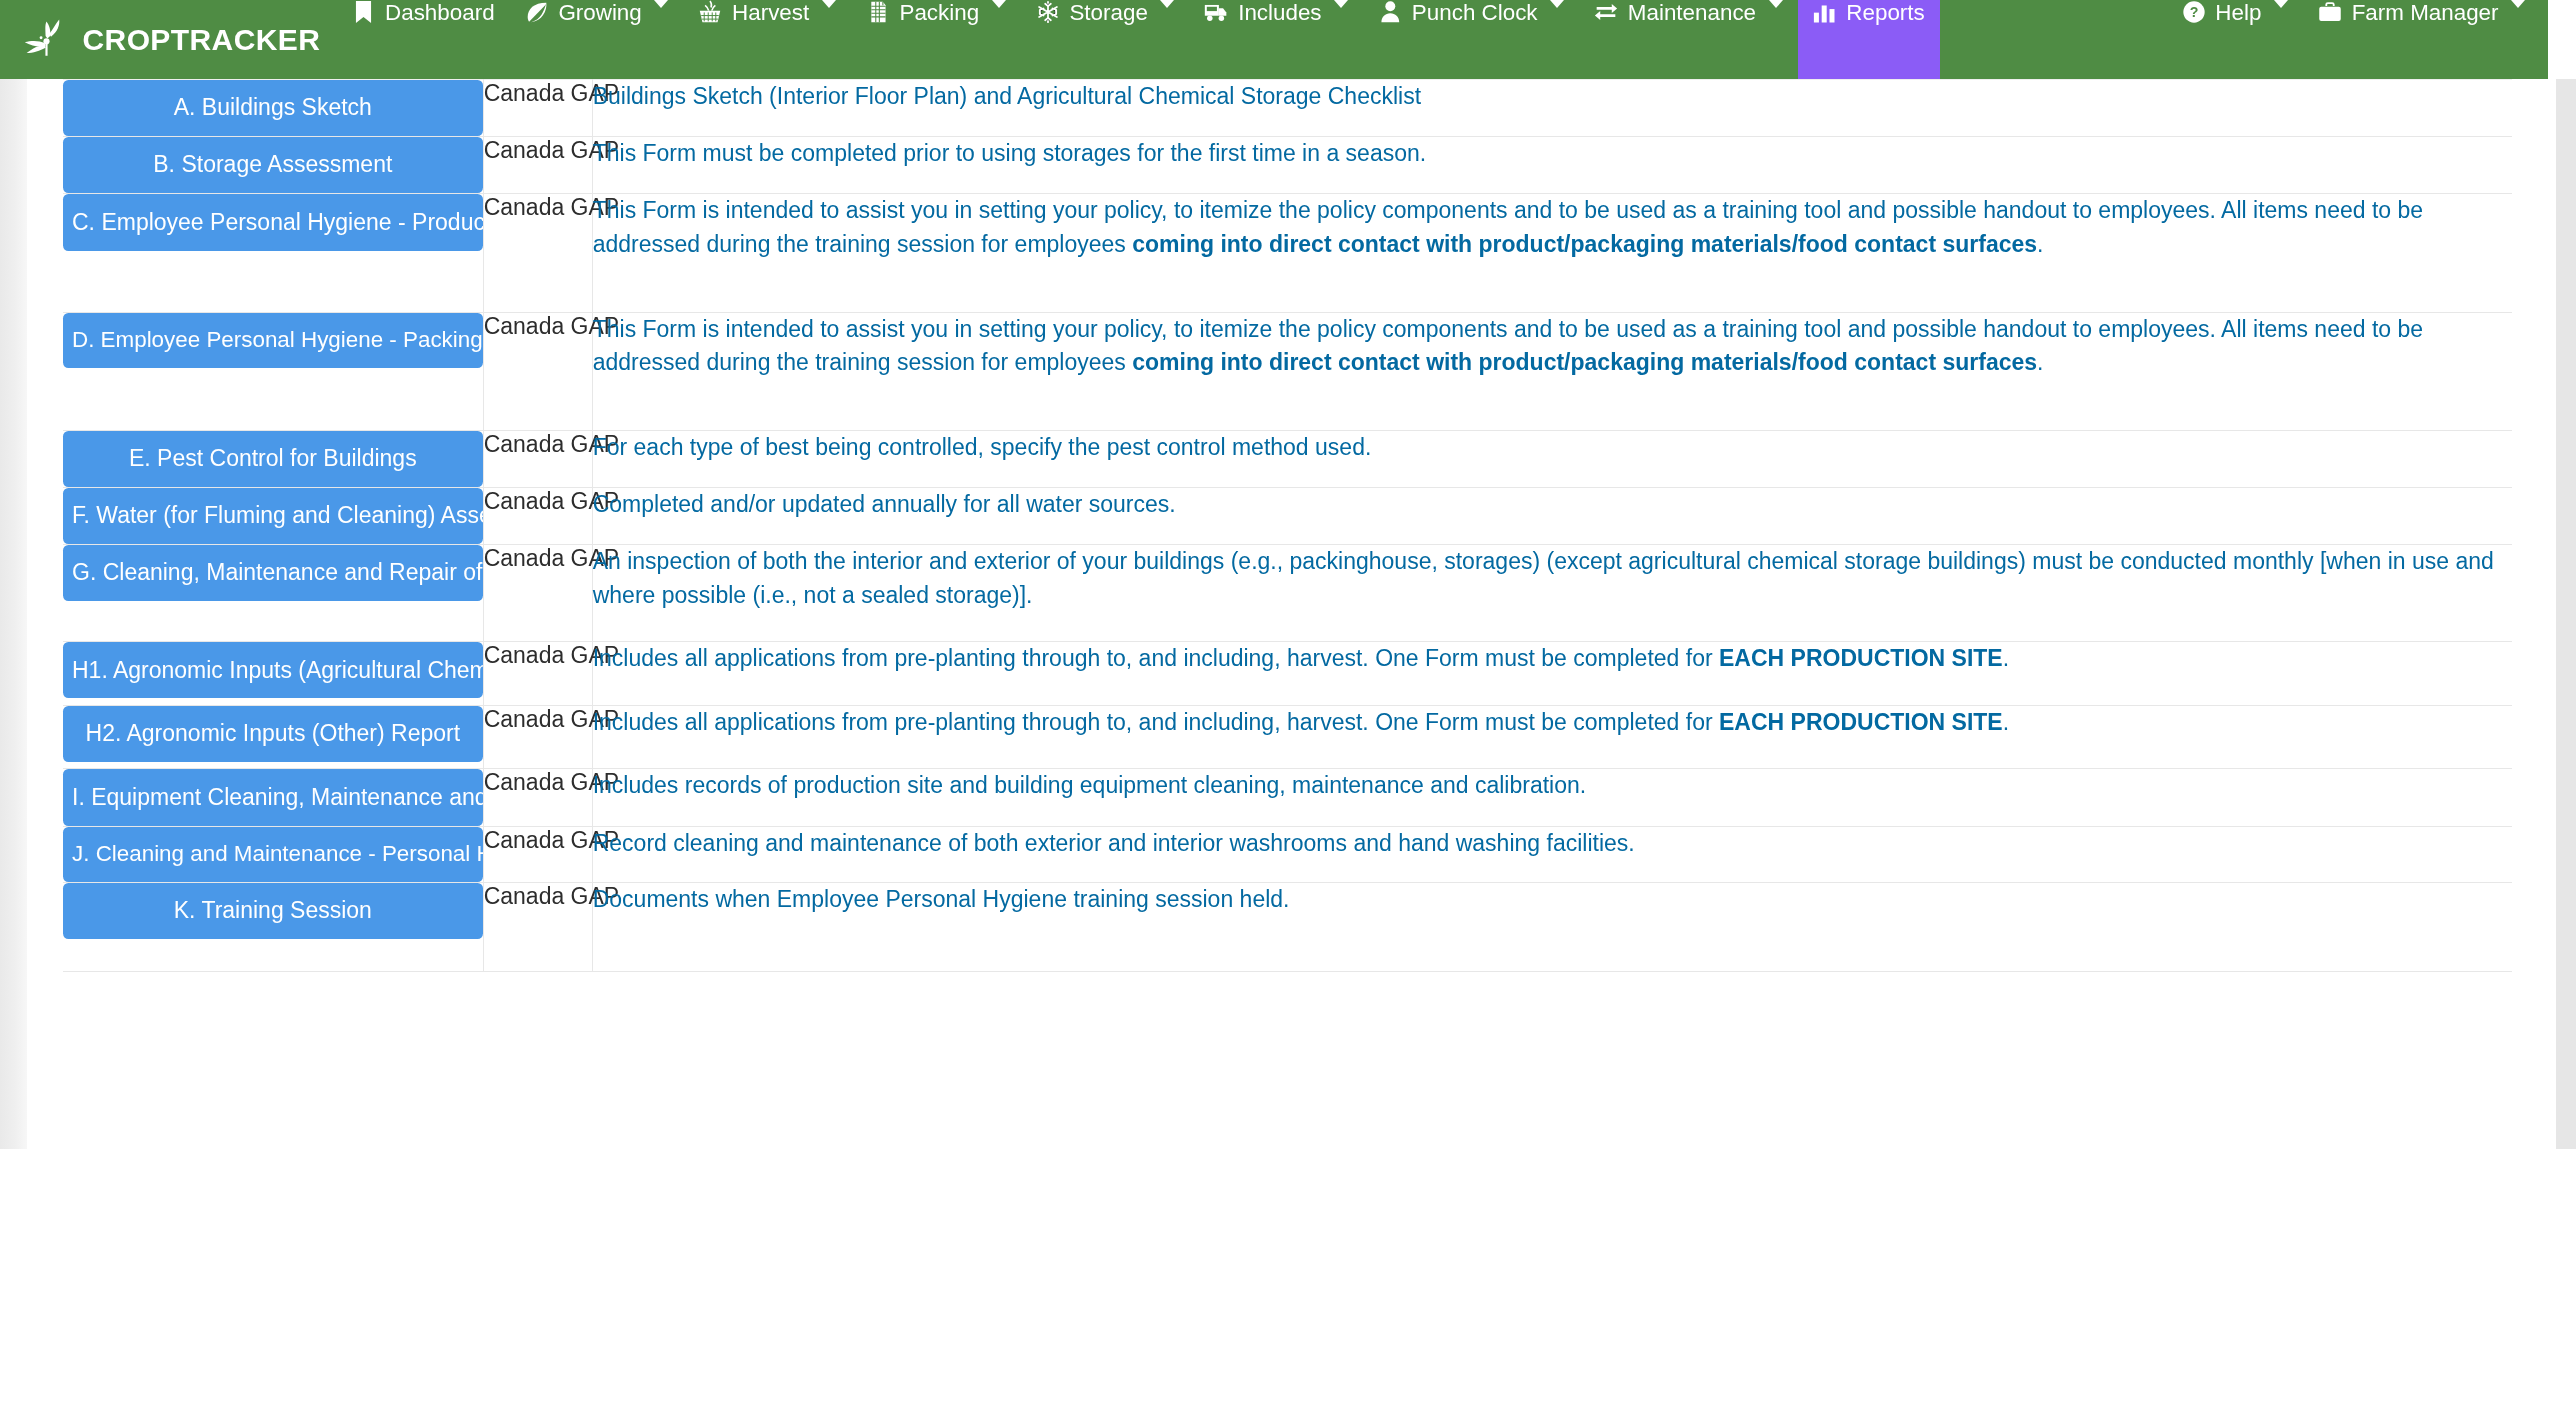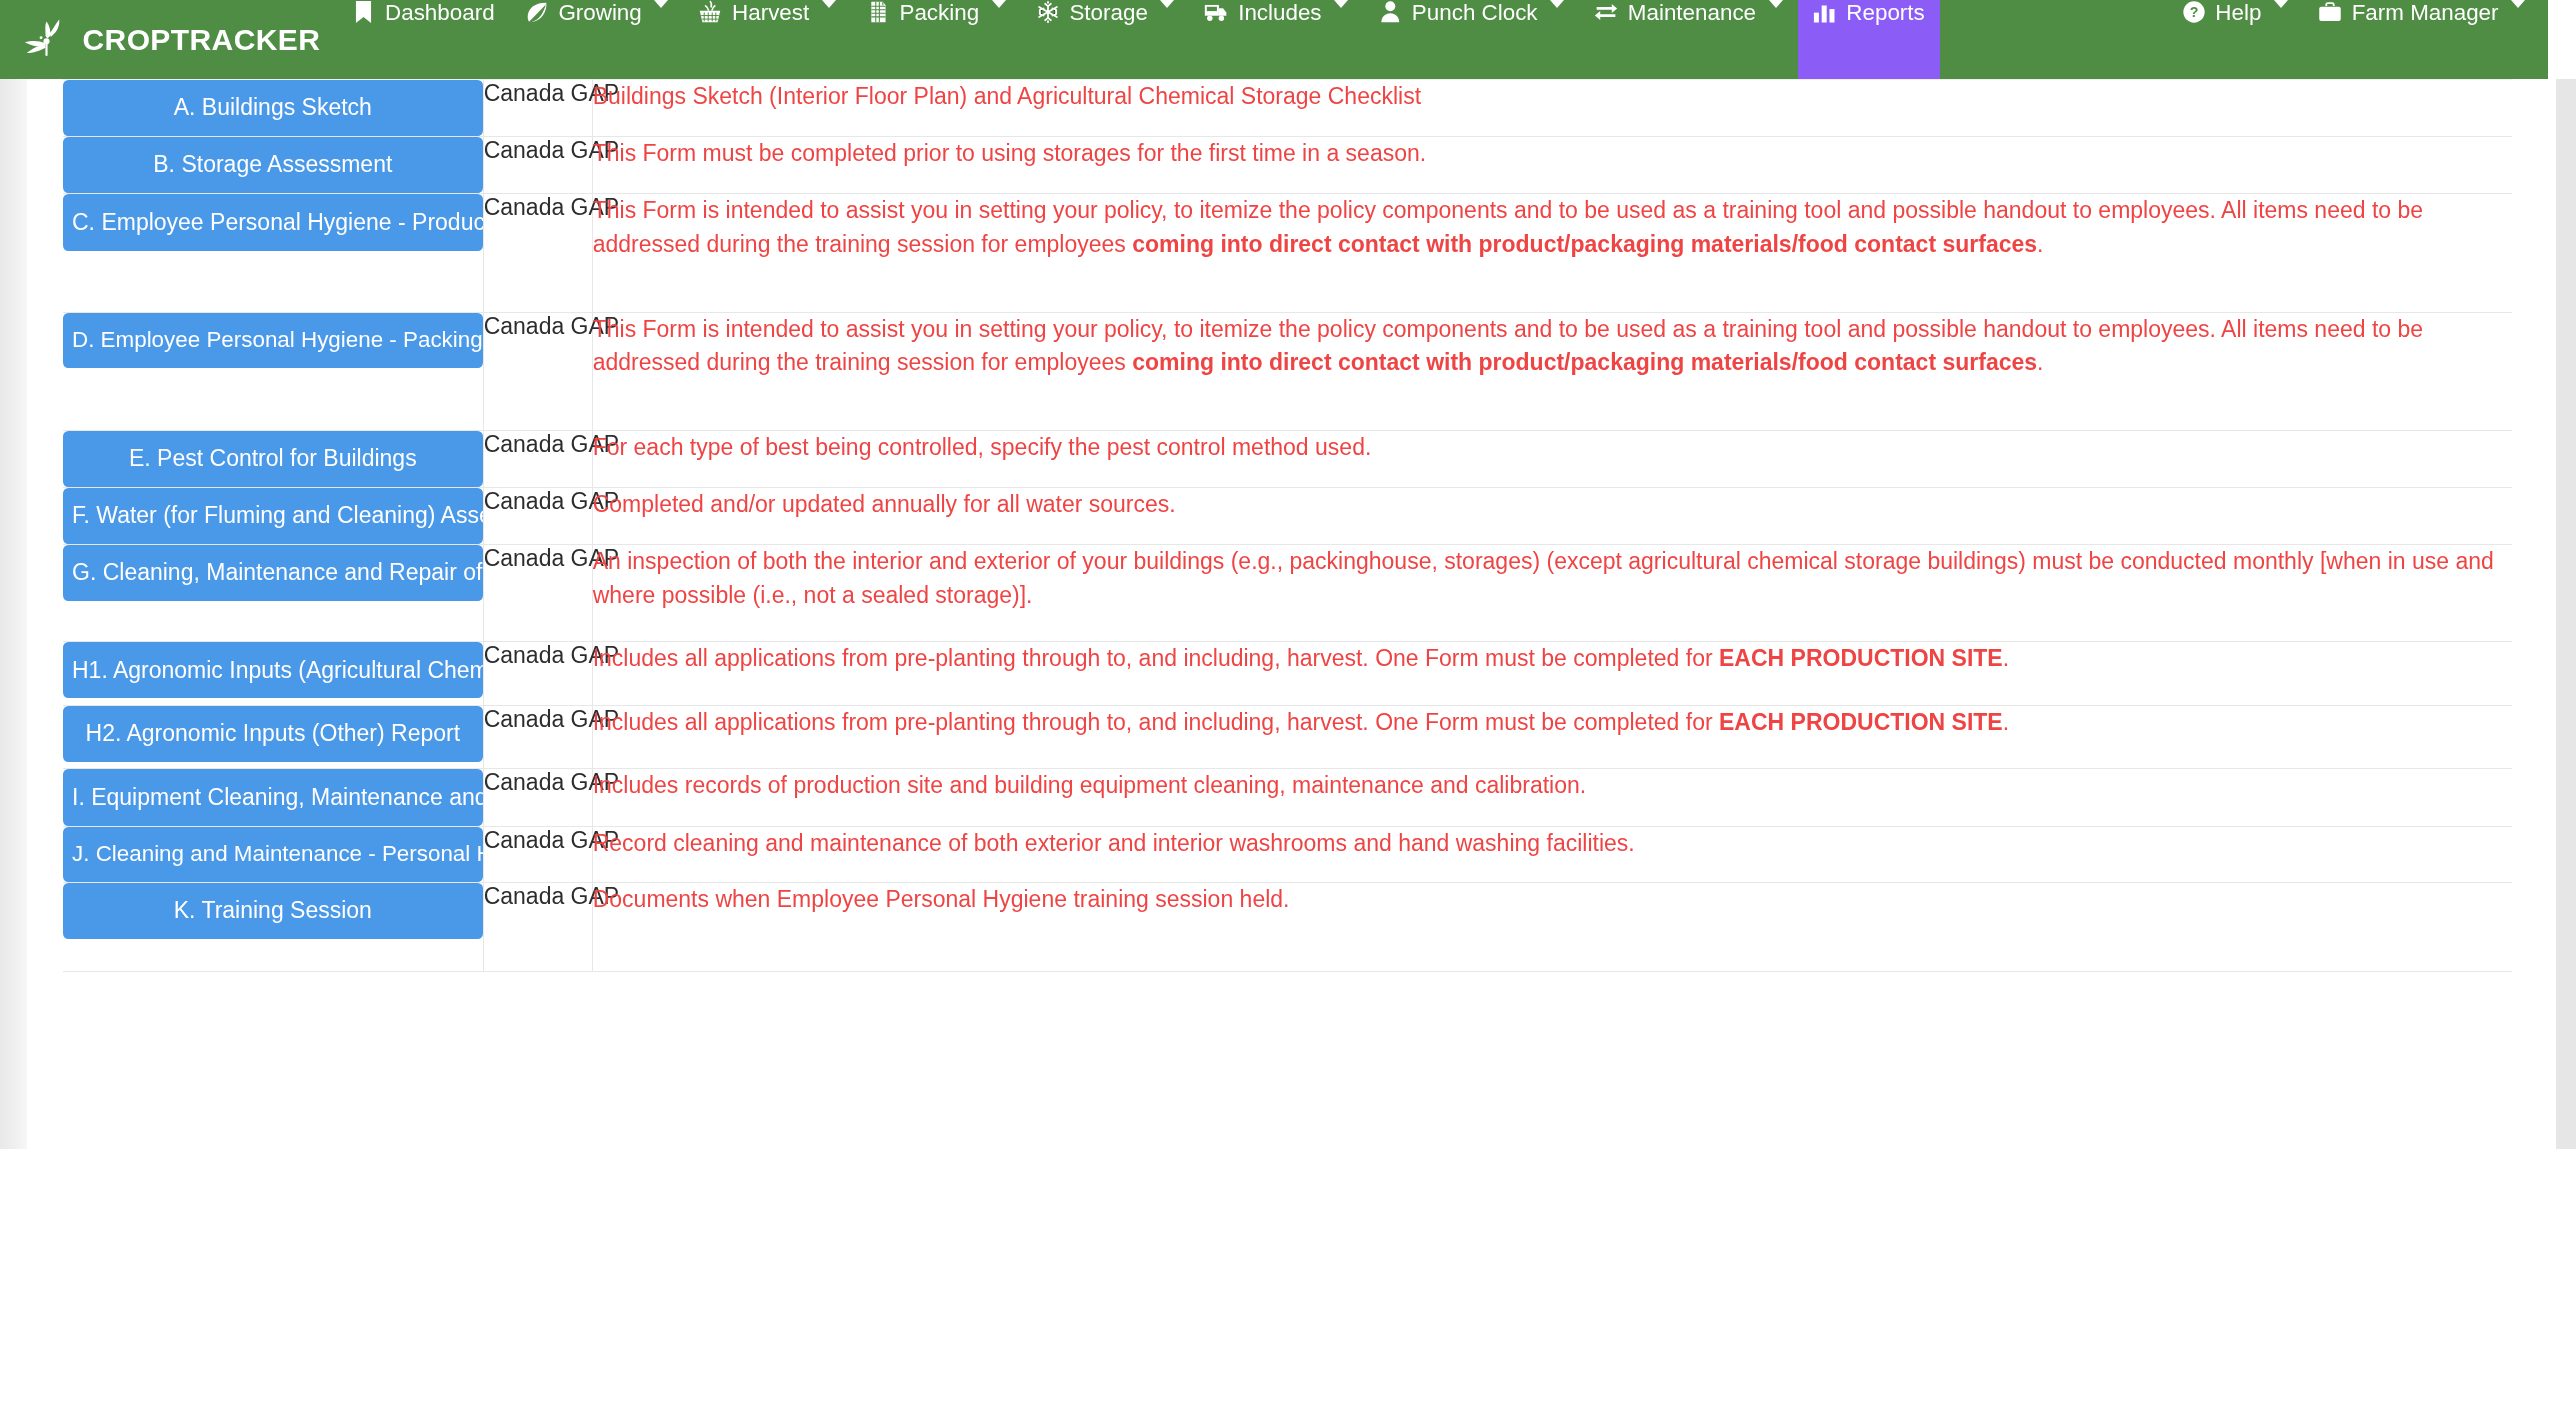--- a/index.html
+++ b/index.html
@@ -111,21 +111,21 @@
   }
   #reports-table td:last-child { border-right: none; }
   #reports-table tr:first-child td { border-top: 0.9px solid #efefef; }
 
   col.c-btn  { width: 420px; }
   col.c-std  { width: 109px; }
   col.c-desc { width: 1919px; }
 
   .cell-btn  { padding: 12.5px 7.2px 12.5px 7.2px; }
   .cell-std  { padding: 21.5px 0 21.5px 9.8px; font-size: 23px; color: #2d2d2d; white-space: nowrap; }
-  .cell-desc { padding: 21.5px 25px 21.5px 9px; font-size: 23px; color: #ef4444; line-height: 1.46; }
+  .cell-desc { padding: 21.5px 25px 21.5px 9px; font-size: 23px; color: #0369a1; line-height: 1.46; }
   .cell-desc b { font-weight: bold; }
 
   .report-btn {
     display: block;
     width: 100%;
     background: #4a98e8;
     color: #ffffff;
     border: none;
     border-radius: 5.4px;
     font-family: "Liberation Sans", sans-serif;

